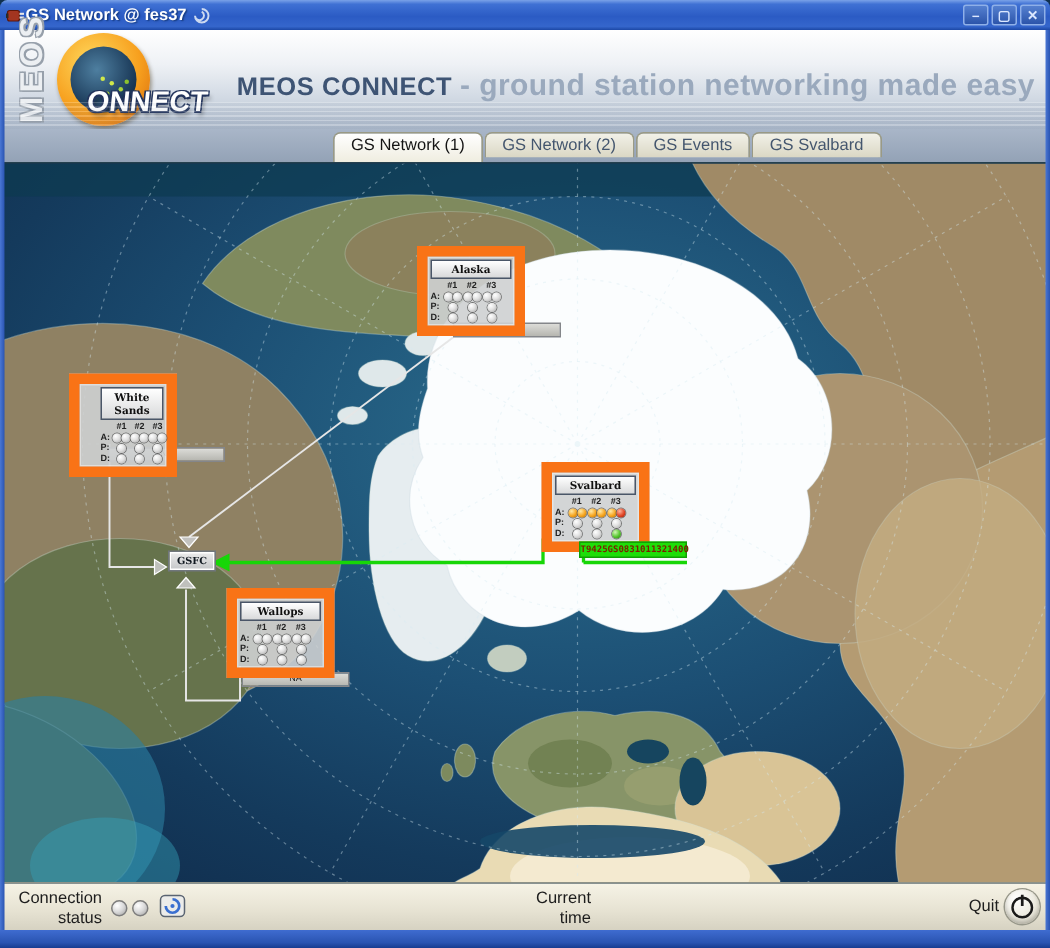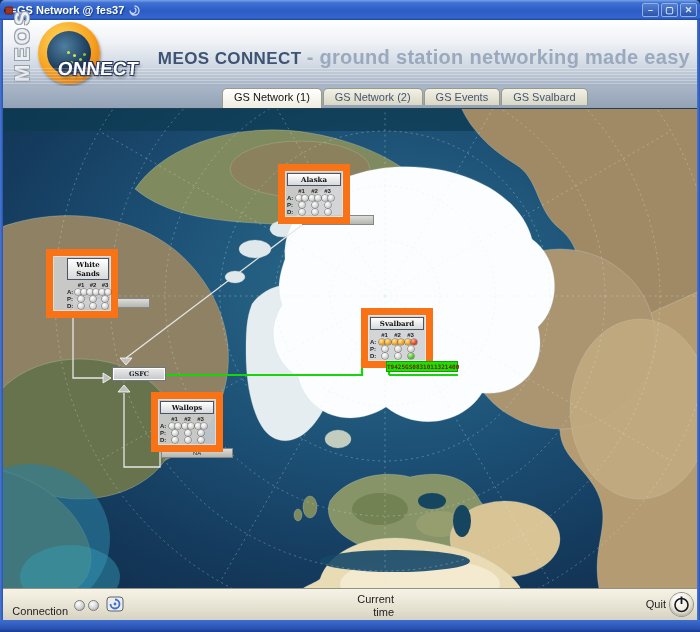--- a/index.html
+++ b/index.html
@@ -64,21 +64,21 @@
   .led-w{background:radial-gradient(circle at 35% 30%,#ffffff 0%,#e2e2e2 45%,#a8a8a8 100%);}
   .led-o{background:radial-gradient(circle at 35% 30%,#ffe9a8 0%,#f6a51f 55%,#b06c08 100%);}
   .led-r{background:radial-gradient(circle at 35% 30%,#ffb49e 0%,#e04526 55%,#8e1d0c 100%);}
   .led-g{background:radial-gradient(circle at 35% 30%,#d2f7b4 0%,#55c52e 55%,#2a7a12 100%);}
   .na-bar{position:absolute;height:10px;background:linear-gradient(180deg,#dcdcd8,#b6b6b0);
     border:1px solid #84868a;font:6px "Liberation Sans",sans-serif;text-align:center;color:#222;
     line-height:8px;z-index:2;}
   .green-tag{position:absolute;height:11px;background:#1ede08;border:1px solid #12a005;
     font:bold 6px "DejaVu Sans Mono",monospace;color:#7a2000;text-align:center;line-height:9px;z-index:4;}
   .gsfc{position:absolute;background:linear-gradient(180deg,#ececec,#c4c6c8);border:1px solid #70767c;
-    box-shadow:inset 0 0 0 1px #fff;font:bold 6.5px "DejaVu Serif",serif;padding:2px 16px;color:#101820;z-index:4;}
+    box-shadow:inset 0 0 0 1px #fff;font:bold 6.5px "DejaVu Serif",serif;padding:2px 5px;color:#101820;z-index:4;}
   
   .statusbar{position:absolute;left:0;top:588px;width:700px;height:32px;
     background:linear-gradient(180deg,#f6f3e6 0%,#e6e2d2 60%,#d6d2c2 100%);
     border-top:1px solid #8e9288;}
   .sb-label{position:absolute;font-size:11px;color:#1d1d1d;text-align:right;line-height:1.15;}
   .conn-led{position:absolute;top:11px;width:11px;height:11px;border-radius:50%;
     background:radial-gradient(circle at 35% 30%,#ffffff 0%,#d9d9d9 50%,#9f9f9f 100%);
     border:1px solid #7d7d7d;}
   .lcd{position:absolute;left:399px;top:5px;width:248px;height:21px;background:#e0e2db;
     border:2px solid;border-color:#85887e #fbfbf4 #fbfbf4 #85887e;border-radius:3px;
@@ -398,21 +398,21 @@
               <span class="led led-w"></span>
             </span>
           </div>
         </div>
         <div class="na-bar" style="left: 161px; top: 339px; width: 72px;">NA</div>
         <div class="gsfc" style="left: 112px; top: 258px;">GSFC</div>
       </div>
   </div>
 
   <div class="statusbar">
-    <div class="sb-label" style="left:6px;top:16px;width:62px">
+    <div class="sb-label" style="left:6px;top:4px;width:62px">
       <span>Connection</span><br>
       <span>status</span>
     </div>
     <span class="conn-led" style="left:74px"></span>
     <span class="conn-led" style="left:88px"></span>
     <svg width="24" height="22" viewBox="0 0 24 22" style="position:absolute;left:104px;top:5px">
       <rect x="3" y="3" width="16" height="14" rx="3" fill="#ececea" stroke="#5a6472" stroke-width="1"></rect>
       <path d="M 11,5.5 A 4.5,4.5 0 1 1 6.5,10" fill="none" stroke="#3a6fd0" stroke-width="1.8"></path>
       <circle cx="11" cy="10" r="1.4" fill="#3a6fd0"></circle>
     </svg>

